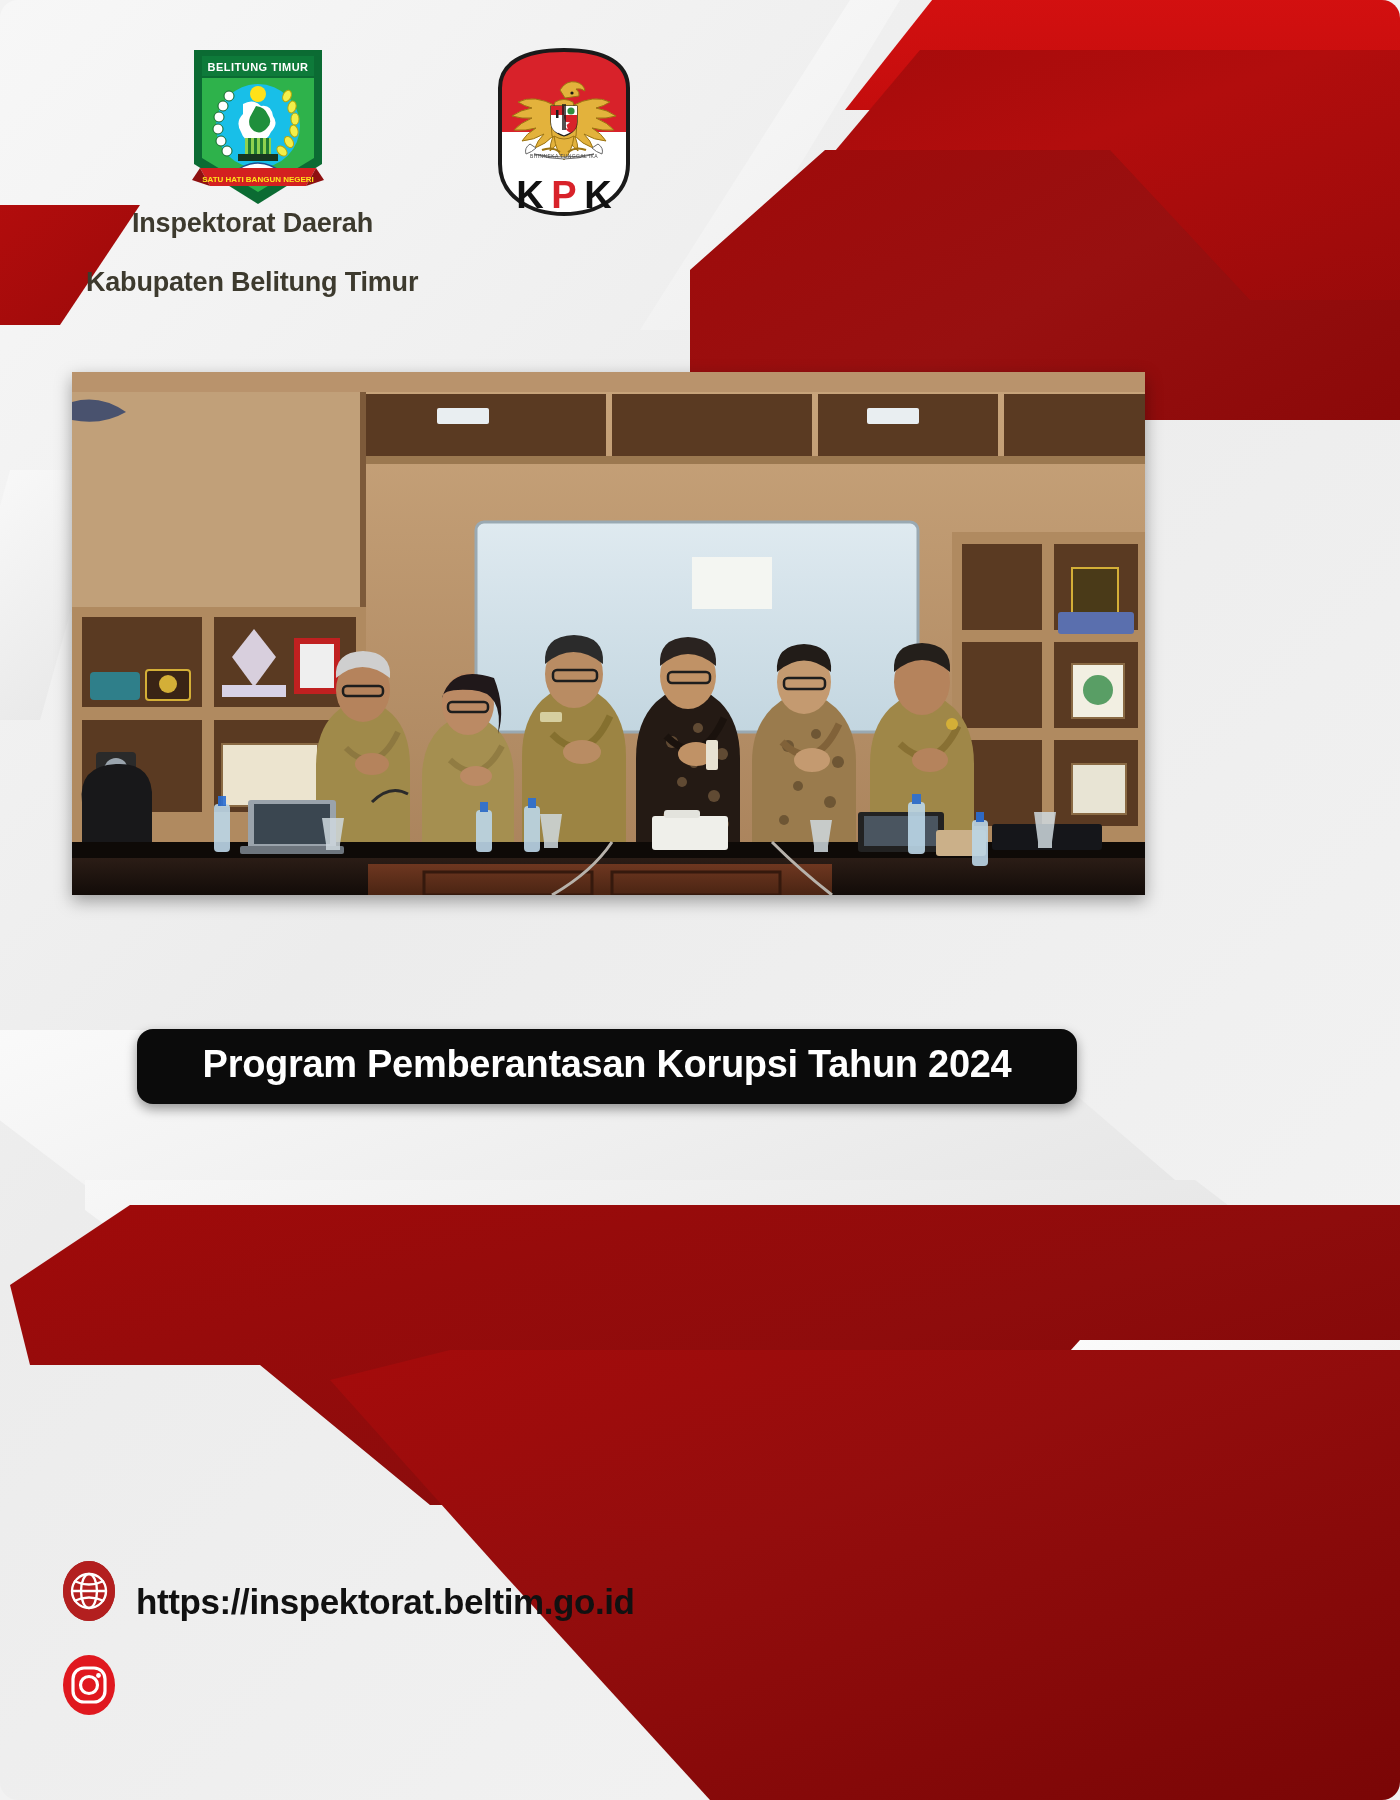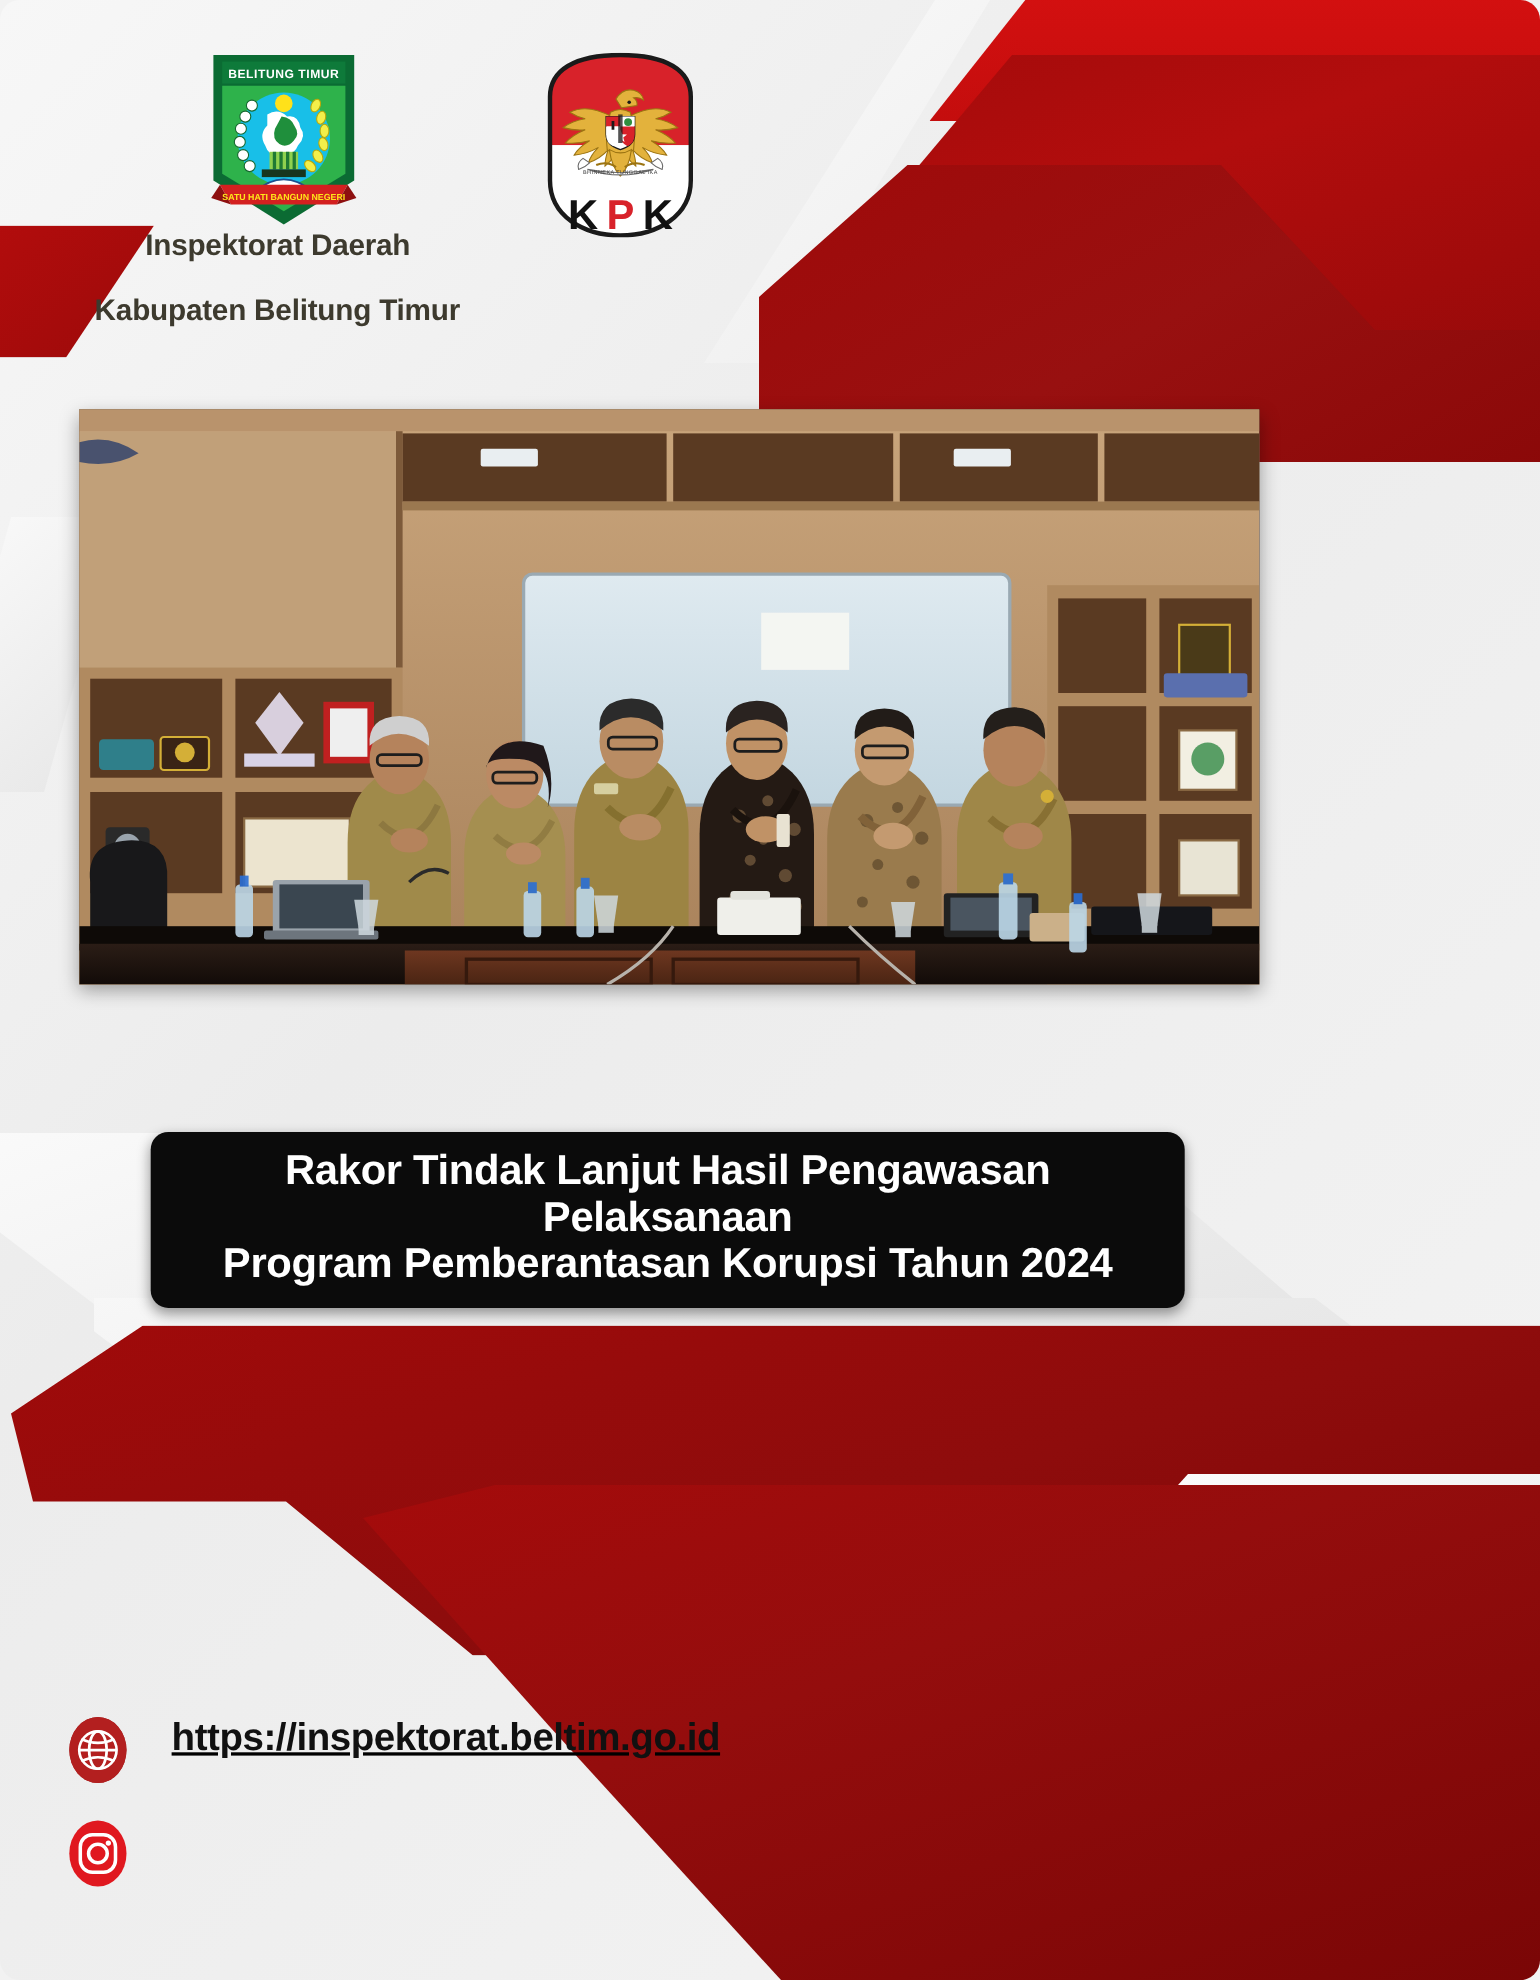--- a/index.html
+++ b/index.html
@@ -136,21 +136,21 @@
     text-align:center;
     font-size:38px; font-weight:bold; line-height:1.12;
     letter-spacing:-.3px;
     box-shadow:0 5px 12px rgba(0,0,0,.4);
   }
   .caption span { display:block; }
 
   
   .footer { position:absolute; left:60px; top:1560px; width:760px; }
   .footer-row {
-    display:flex; align-items:flex-start; gap:38px; margin-bottom:32px;text-decoration:underline;
+    display:flex; align-items:flex-end; gap:18px; margin-bottom:32px;
   }
   .f-icon {
     width:58px; height:62px; flex:0 0 58px;
     display:flex; align-items:center; justify-content:center;
   }
   .f-text {
     font-size:35px; font-weight:bold; color:#111;
     letter-spacing:-.4px;
   }
 </style>
@@ -487,21 +487,20 @@
       </g>
 
       <path d="M540 470 q-20 30 -60 53" fill="none" stroke="#b7b2ab" stroke-width="3"></path>
       <path d="M700 470 q28 28 60 53" fill="none" stroke="#b7b2ab" stroke-width="3"></path>
 
       <path d="M300 430 q18 -18 36 -8" fill="none" stroke="#2a2a2a" stroke-width="3"></path>
     </svg>
   </div>
 
   <div class="caption">
-    <span>Rakor Tindak Lanjut Hasil Pengawasan Pelaksanaan</span>
     <span>Program Pemberantasan Korupsi Tahun 2024</span>
   </div>
 
   <div class="footer">
 
     <div class="footer-row">
       <span class="f-icon">
         <svg viewBox="0 0 58 62" width="58" height="62">
           <ellipse cx="29" cy="31" rx="26" ry="30" fill="#9c1a1a"></ellipse>
           <ellipse cx="29" cy="31" rx="26" ry="30" fill="url(#none)"></ellipse>

